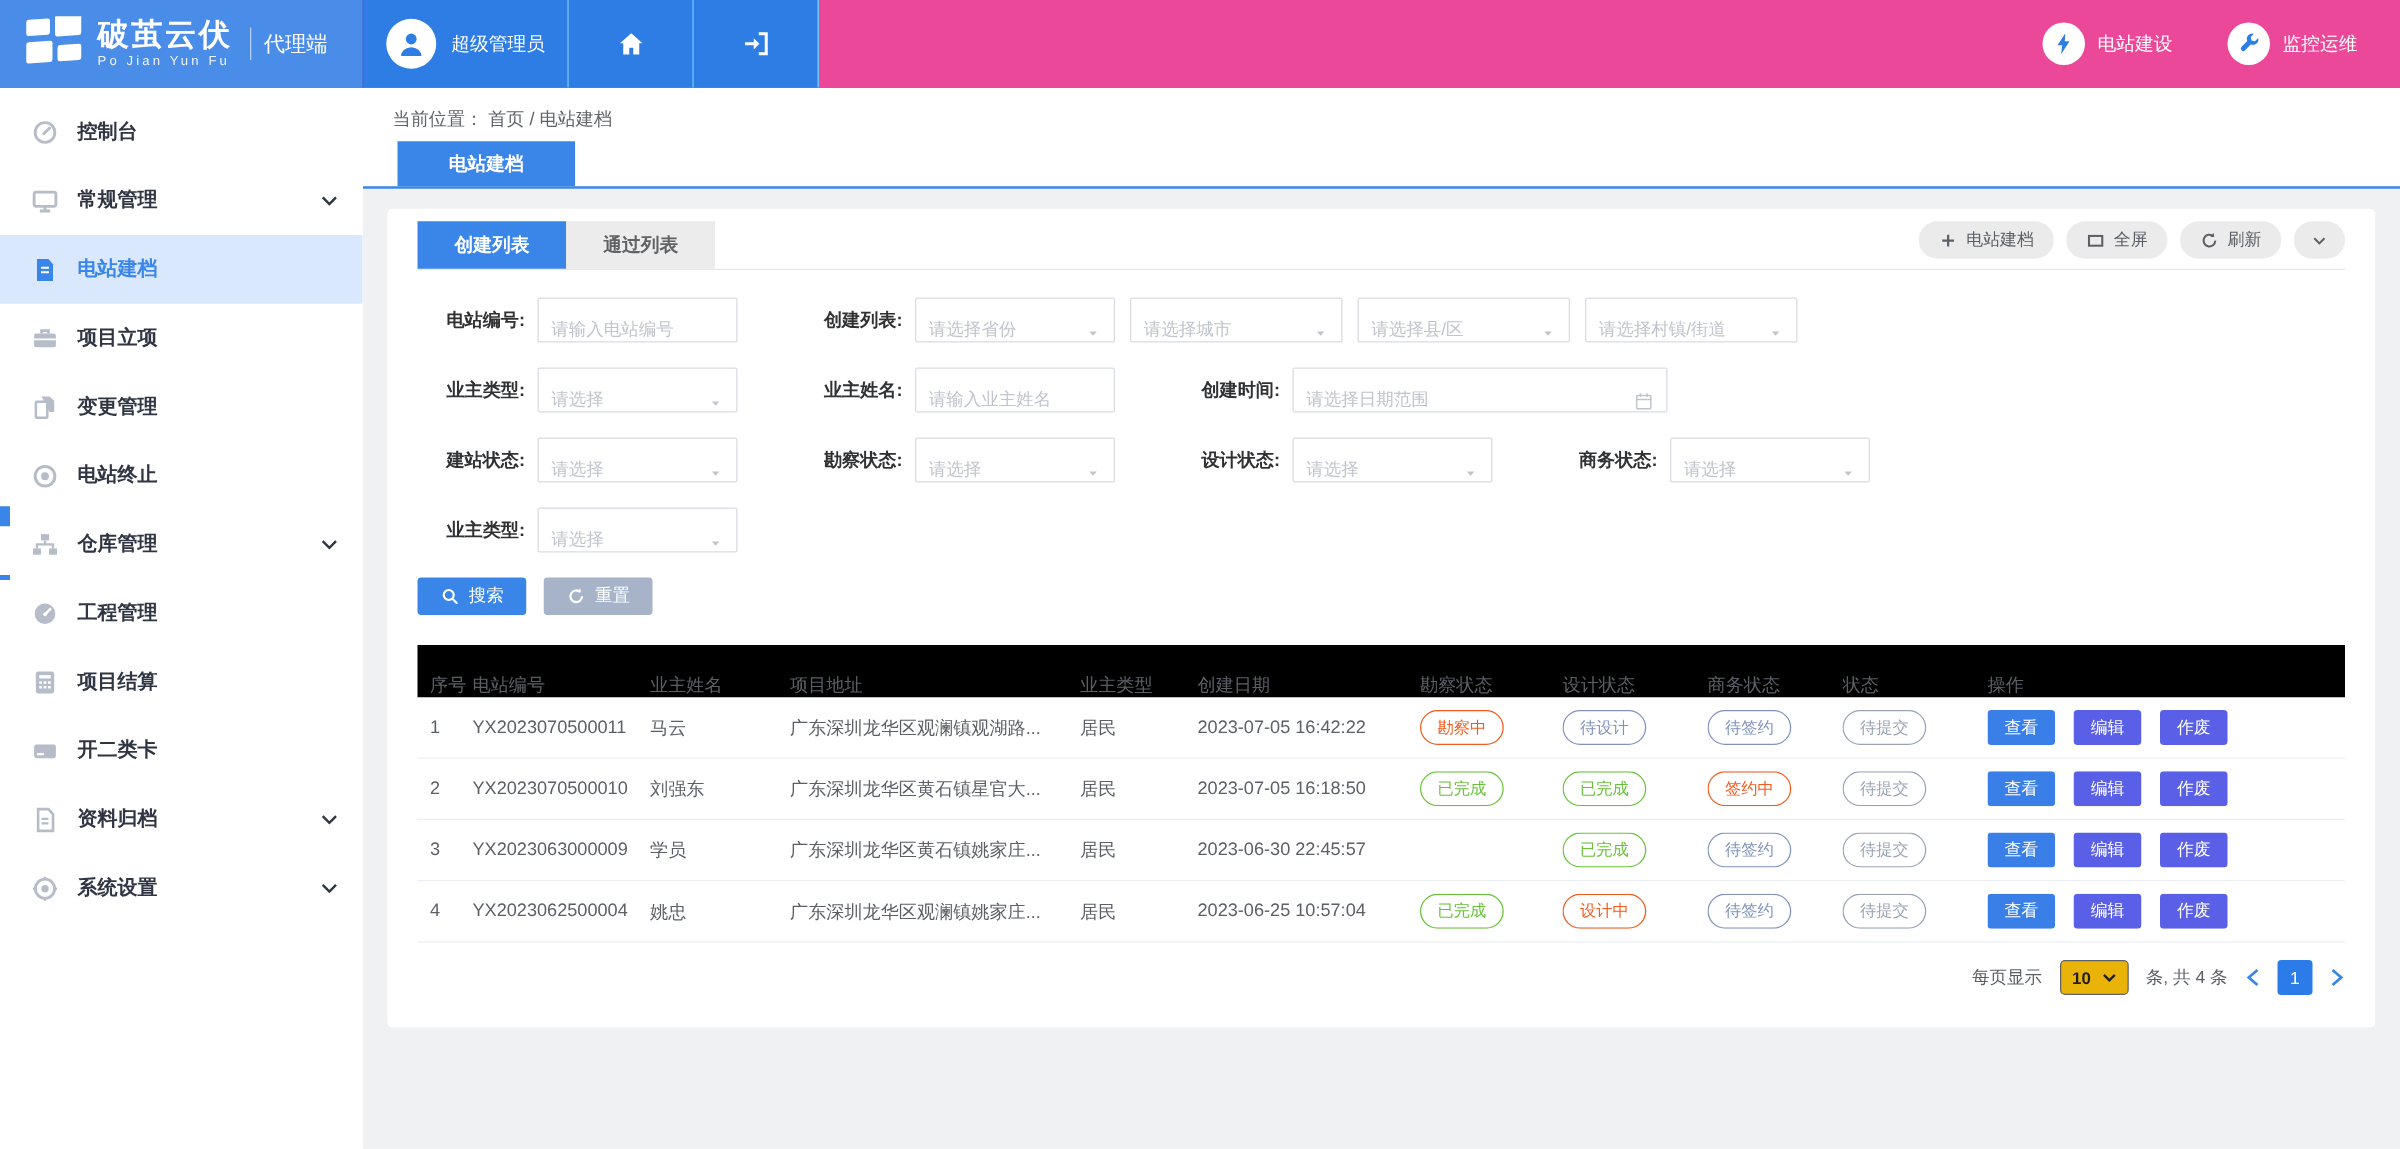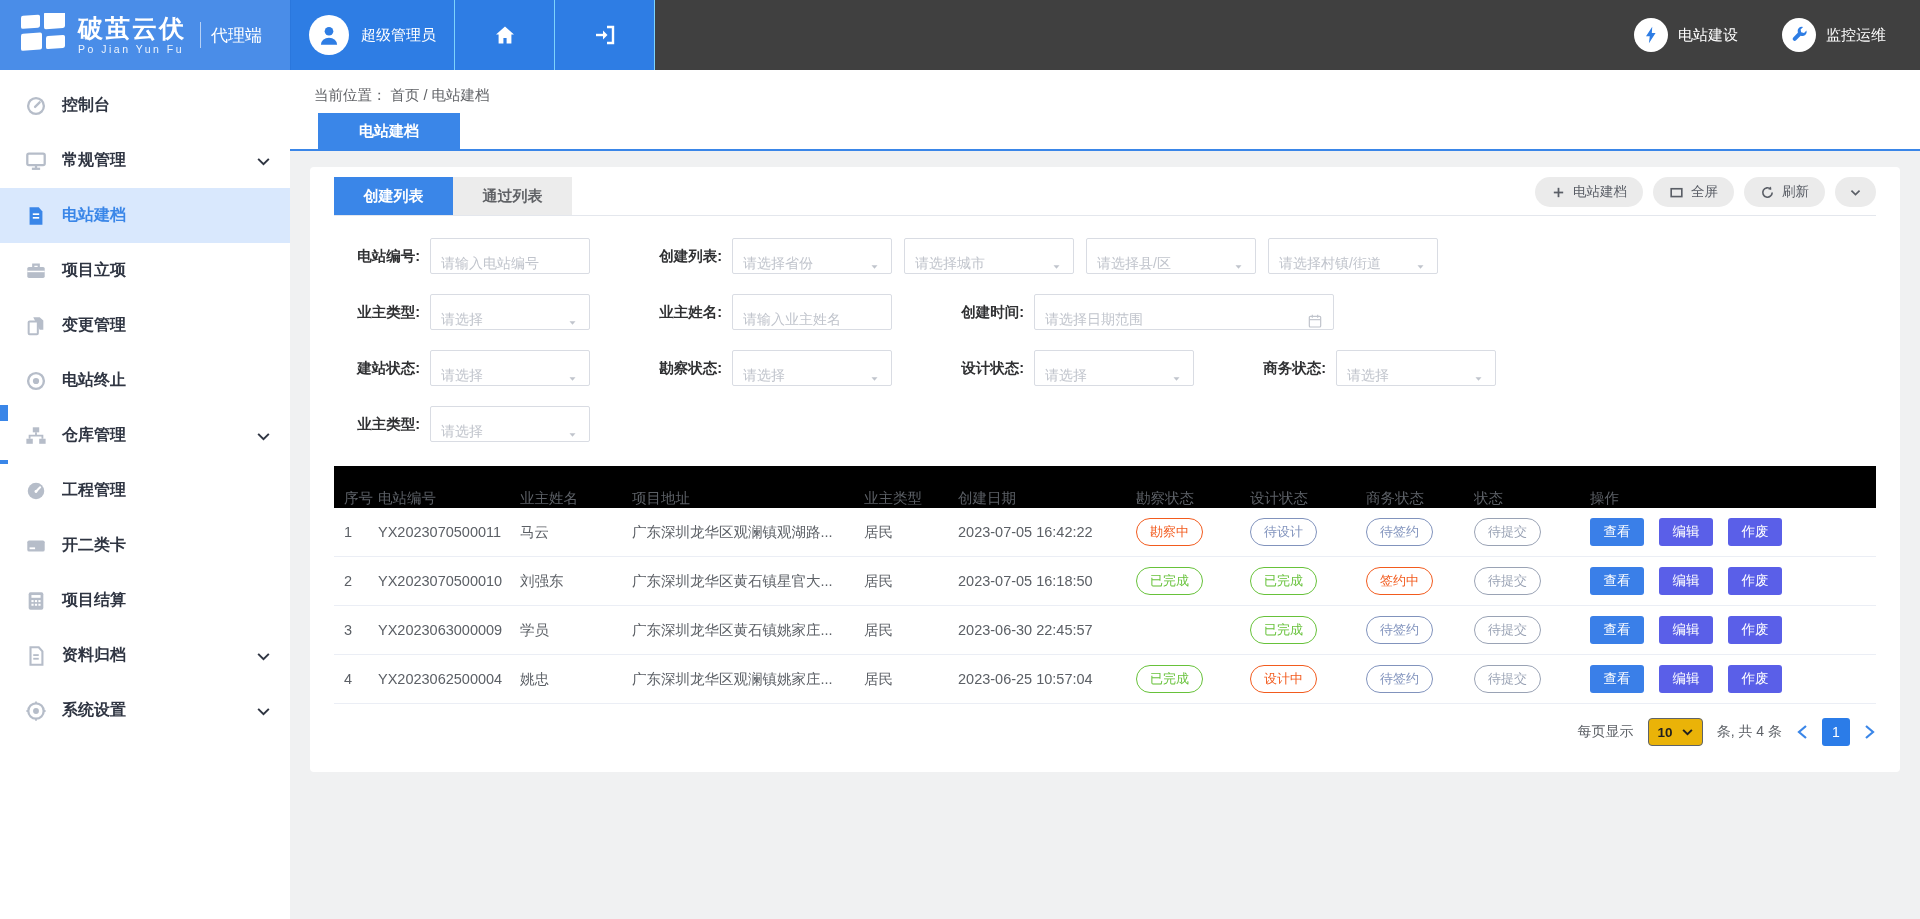--- a/index.html
+++ b/index.html
@@ -1,20 +1,20 @@
 <!DOCTYPE html>
 <html><head>
 <meta charset="utf-8">
 <style>
   * { margin:0; padding:0; box-sizing:border-box; }
   html,body { width:1920px; height:919px; overflow:hidden;
     font-family:"Liberation Sans","DejaVu Sans",sans-serif; background:#f0f1f2; }
 
   
-  .header { position:fixed; top:0; left:0; width:1920px; height:70px; display:flex; z-index:20; background:#404040; }
+  .header { position:fixed; top:0; left:0; width:1920px; height:70px; display:flex; z-index:20; background:#ec4899; }
   .logo-block { width:290px; height:70px; background:#4a8de8; display:flex; align-items:center; padding-left:20px; flex:0 0 290px; }
   .logo-mark { width:46px; height:44px; margin-right:12px; flex:0 0 46px; }
   .logo-text { display:flex; flex-direction:column; line-height:1.05; }
   .logo-title { color:#fff; font-size:25px; font-weight:bold; letter-spacing:2px; }
   .logo-sub { color:rgba(255,255,255,.9); font-size:10.5px; letter-spacing:2.5px; margin-top:3px; }
   .logo-divider { width:1px; height:26px; background:rgba(255,255,255,.6); margin:0 10px 0 14px; }
   .portal-label { color:#fff; font-size:17px; }
   .hseg { background:#2e7de4; border-right:1px solid #7dd3fc; display:flex; align-items:center; justify-content:center; cursor:pointer; }
   .user-seg { width:165px; gap:12px; border-left:1px solid #2a77dd; }
   .home-seg { width:100px; }
@@ -251,44 +251,44 @@
             <path d="M12 12.5L16.5 8" stroke="#fff" stroke-width="2.2" stroke-linecap="round"></path>
             <circle cx="12" cy="12.5" r="1.6" fill="#fff"></circle>
           </svg>
         </span>
     <span class="s-label">工程管理</span>
 
   </div>
   <div class="side-item">
     <span class="s-icon">
           <svg width="22" height="22" viewBox="0 0 24 24">
-            <rect x="2.5" y="6" width="19" height="12" rx="2" fill="#b6bdc9"></rect>
-            <rect x="5" y="13.5" width="6" height="2" fill="#fff"></rect>
-            <rect x="5" y="10" width="14" height="0" fill="#fff"></rect>
-          </svg>
-        </span>
-    <span class="s-label">开二类卡</span>
-
-  </div>
-  <div class="side-item">
-    <span class="s-icon">
-          <svg width="22" height="22" viewBox="0 0 24 24">
             <rect x="4" y="2.5" width="16" height="19" rx="2" fill="#b6bdc9"></rect>
             <rect x="7" y="5.5" width="10" height="3" fill="#fff"></rect>
             <g fill="#fff">
               <rect x="7" y="11" width="2.4" height="2.2"></rect>
               <rect x="10.8" y="11" width="2.4" height="2.2"></rect>
               <rect x="14.6" y="11" width="2.4" height="2.2"></rect>
               <rect x="7" y="15" width="2.4" height="2.2"></rect>
               <rect x="10.8" y="15" width="2.4" height="2.2"></rect>
               <rect x="14.6" y="15" width="2.4" height="2.2"></rect>
             </g>
           </svg>
         </span>
     <span class="s-label">项目结算</span>
+
+  </div>
+  <div class="side-item">
+    <span class="s-icon">
+          <svg width="22" height="22" viewBox="0 0 24 24">
+            <rect x="2.5" y="6" width="19" height="12" rx="2" fill="#b6bdc9"></rect>
+            <rect x="5" y="13.5" width="6" height="2" fill="#fff"></rect>
+            <rect x="5" y="10" width="14" height="0" fill="#fff"></rect>
+          </svg>
+        </span>
+    <span class="s-label">开二类卡</span>
 
   </div>
   <div class="side-item">
     <span class="s-icon">
           <svg width="22" height="22" viewBox="0 0 24 24">
             <path d="M6 2.5h9l4 4.5v14.5H6z" fill="none" stroke="#b6bdc9" stroke-width="2.3"></path>
             <line x1="9" y1="11" x2="15" y2="11" stroke="#b6bdc9" stroke-width="2"></line>
             <line x1="9" y1="15" x2="15" y2="15" stroke="#b6bdc9" stroke-width="2"></line>
           </svg>
         </span>
@@ -487,20 +487,36 @@
         <div class="fctl" style="width:160px">
               <span class="ph">请选择</span>
               <svg width="13" height="13" viewBox="0 0 24 24">
                 <path d="M6.5 9.5h11L12 16z" fill="#c0c4cc"></path>
               </svg>
             </div>
       </div>
   </div>
       </div>
 
+    <div class="btn-row">
+      <button class="btn btn-search">
+        <svg width="16" height="16" viewBox="0 0 24 24">
+          <circle cx="10.5" cy="10.5" r="6" fill="none" stroke="#fff" stroke-width="2.6"></circle>
+          <line x1="15" y1="15" x2="20" y2="20" stroke="#fff" stroke-width="2.6" stroke-linecap="round"></line>
+        </svg>
+        <span>搜索</span>
+      </button>
+      <button class="btn btn-reset">
+        <svg width="16" height="16" viewBox="0 0 24 24">
+          <path d="M19 12a7 7 0 1 1-2.2-5.1" fill="none" stroke="#fff" stroke-width="2.6"></path>
+          <path d="M17 2.6l.4 5-5-.6z" fill="#fff"></path>
+        </svg>
+        <span>重置</span>
+      </button>
+    </div>
 
     <div class="table-wrap">
       <div class="thead" id="thead">
   <div class="cell c0" style="width:44px">序号</div>
   <div class="cell c1" style="width:142px">电站编号</div>
   <div class="cell c2" style="width:112px">业主姓名</div>
   <div class="cell c3" style="width:232px">项目地址</div>
   <div class="cell c4" style="width:94px">业主类型</div>
   <div class="cell c5" style="width:178px">创建日期</div>
   <div class="cell c6" style="width:114px">勘察状态</div>

